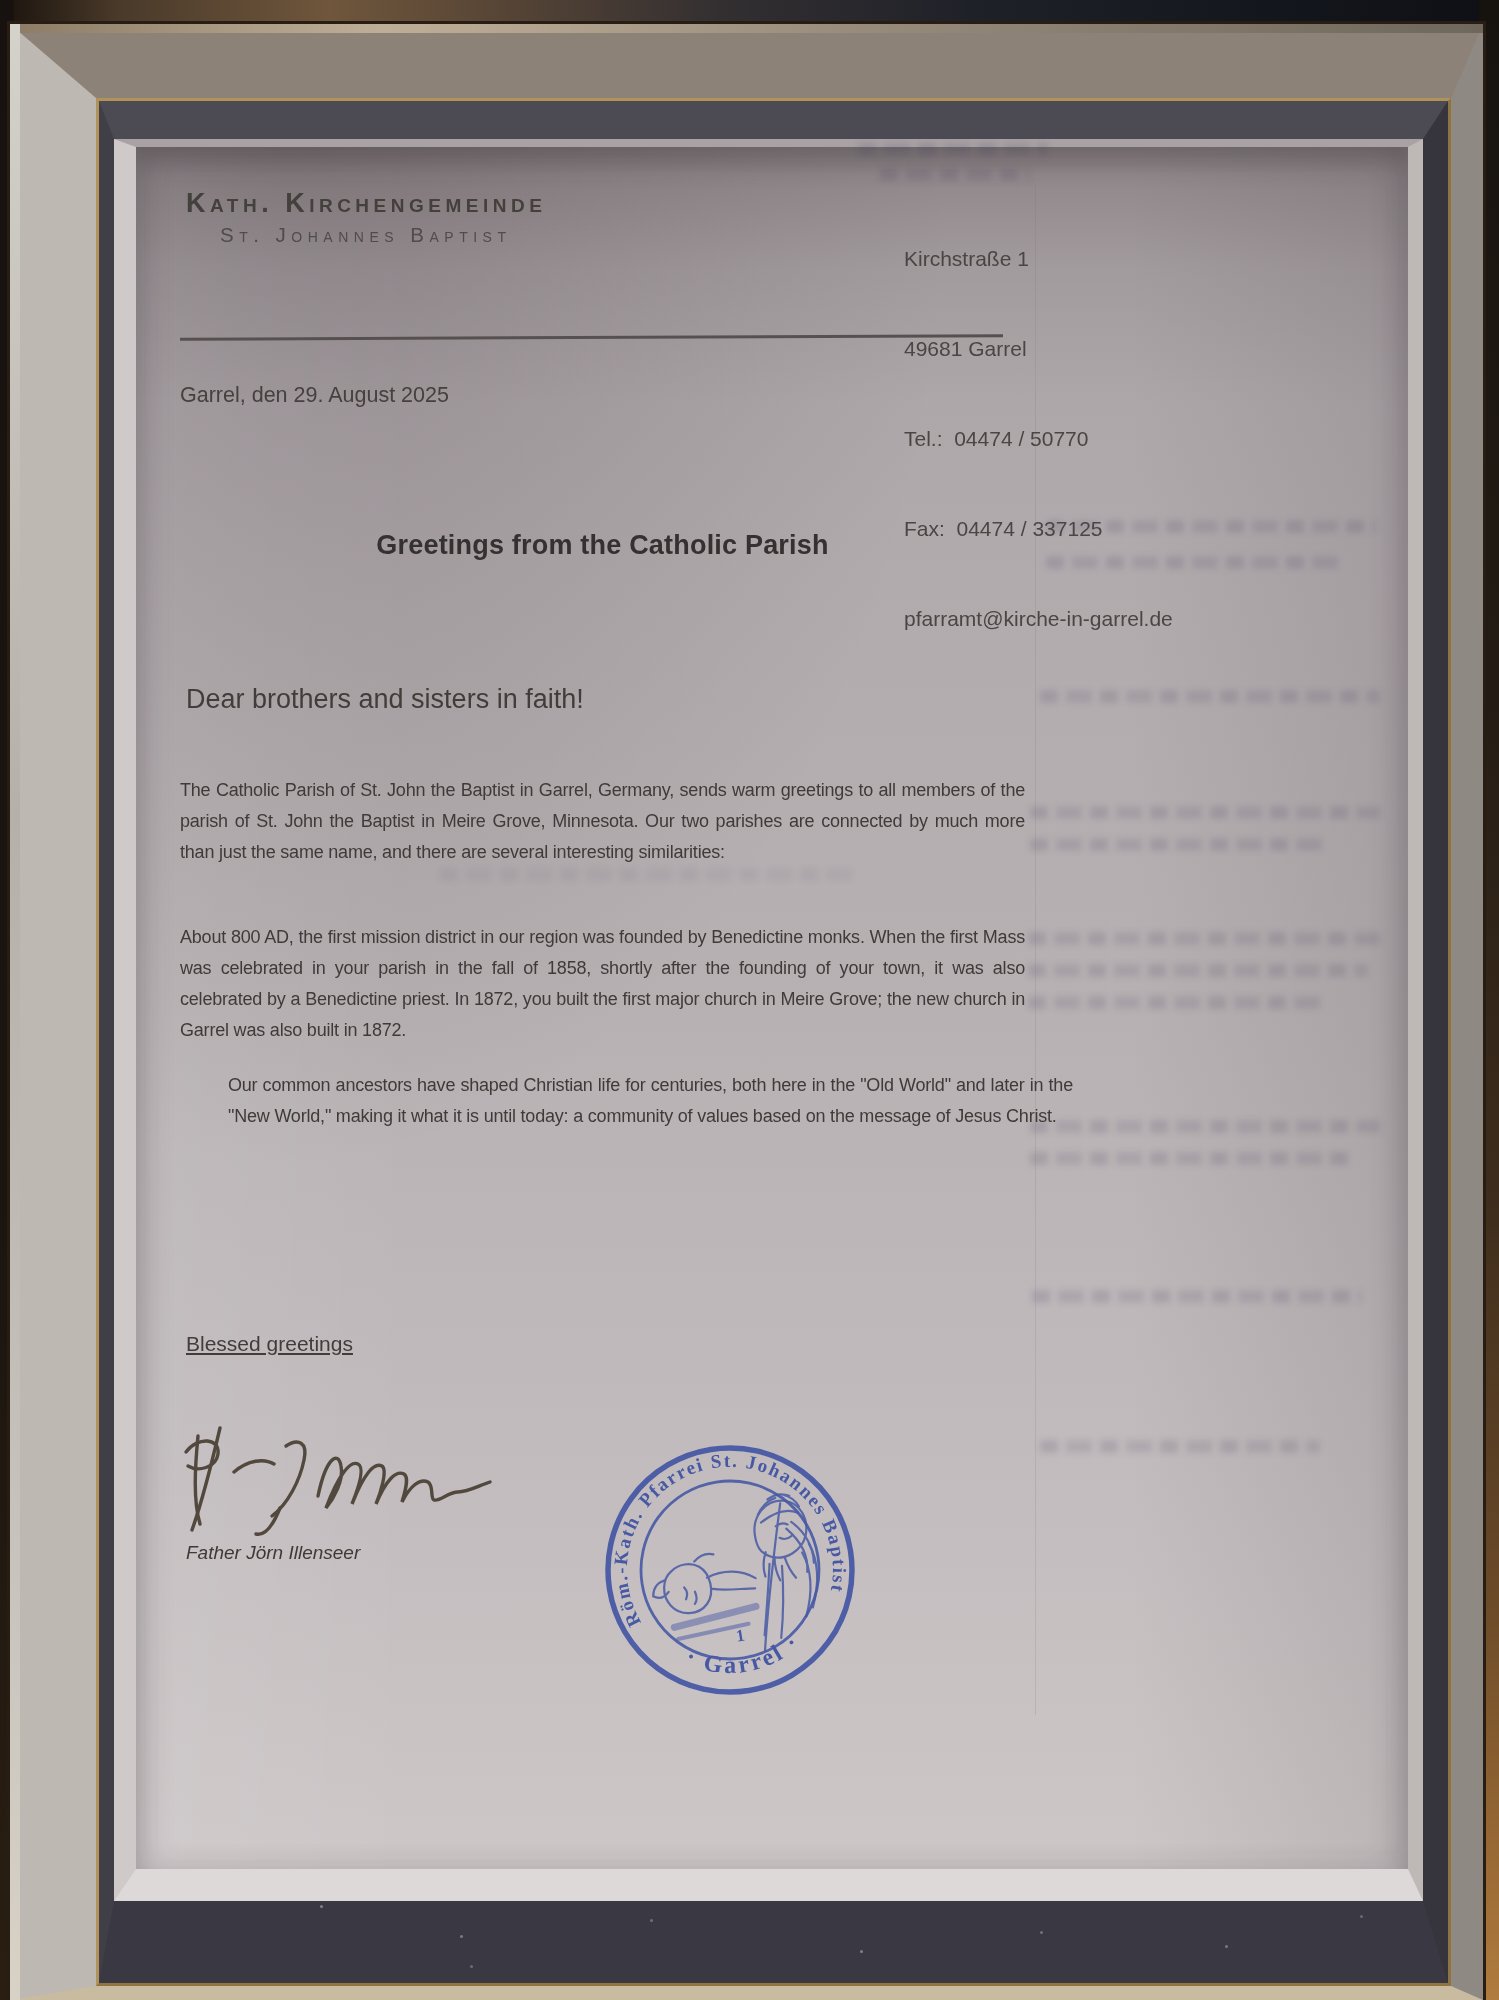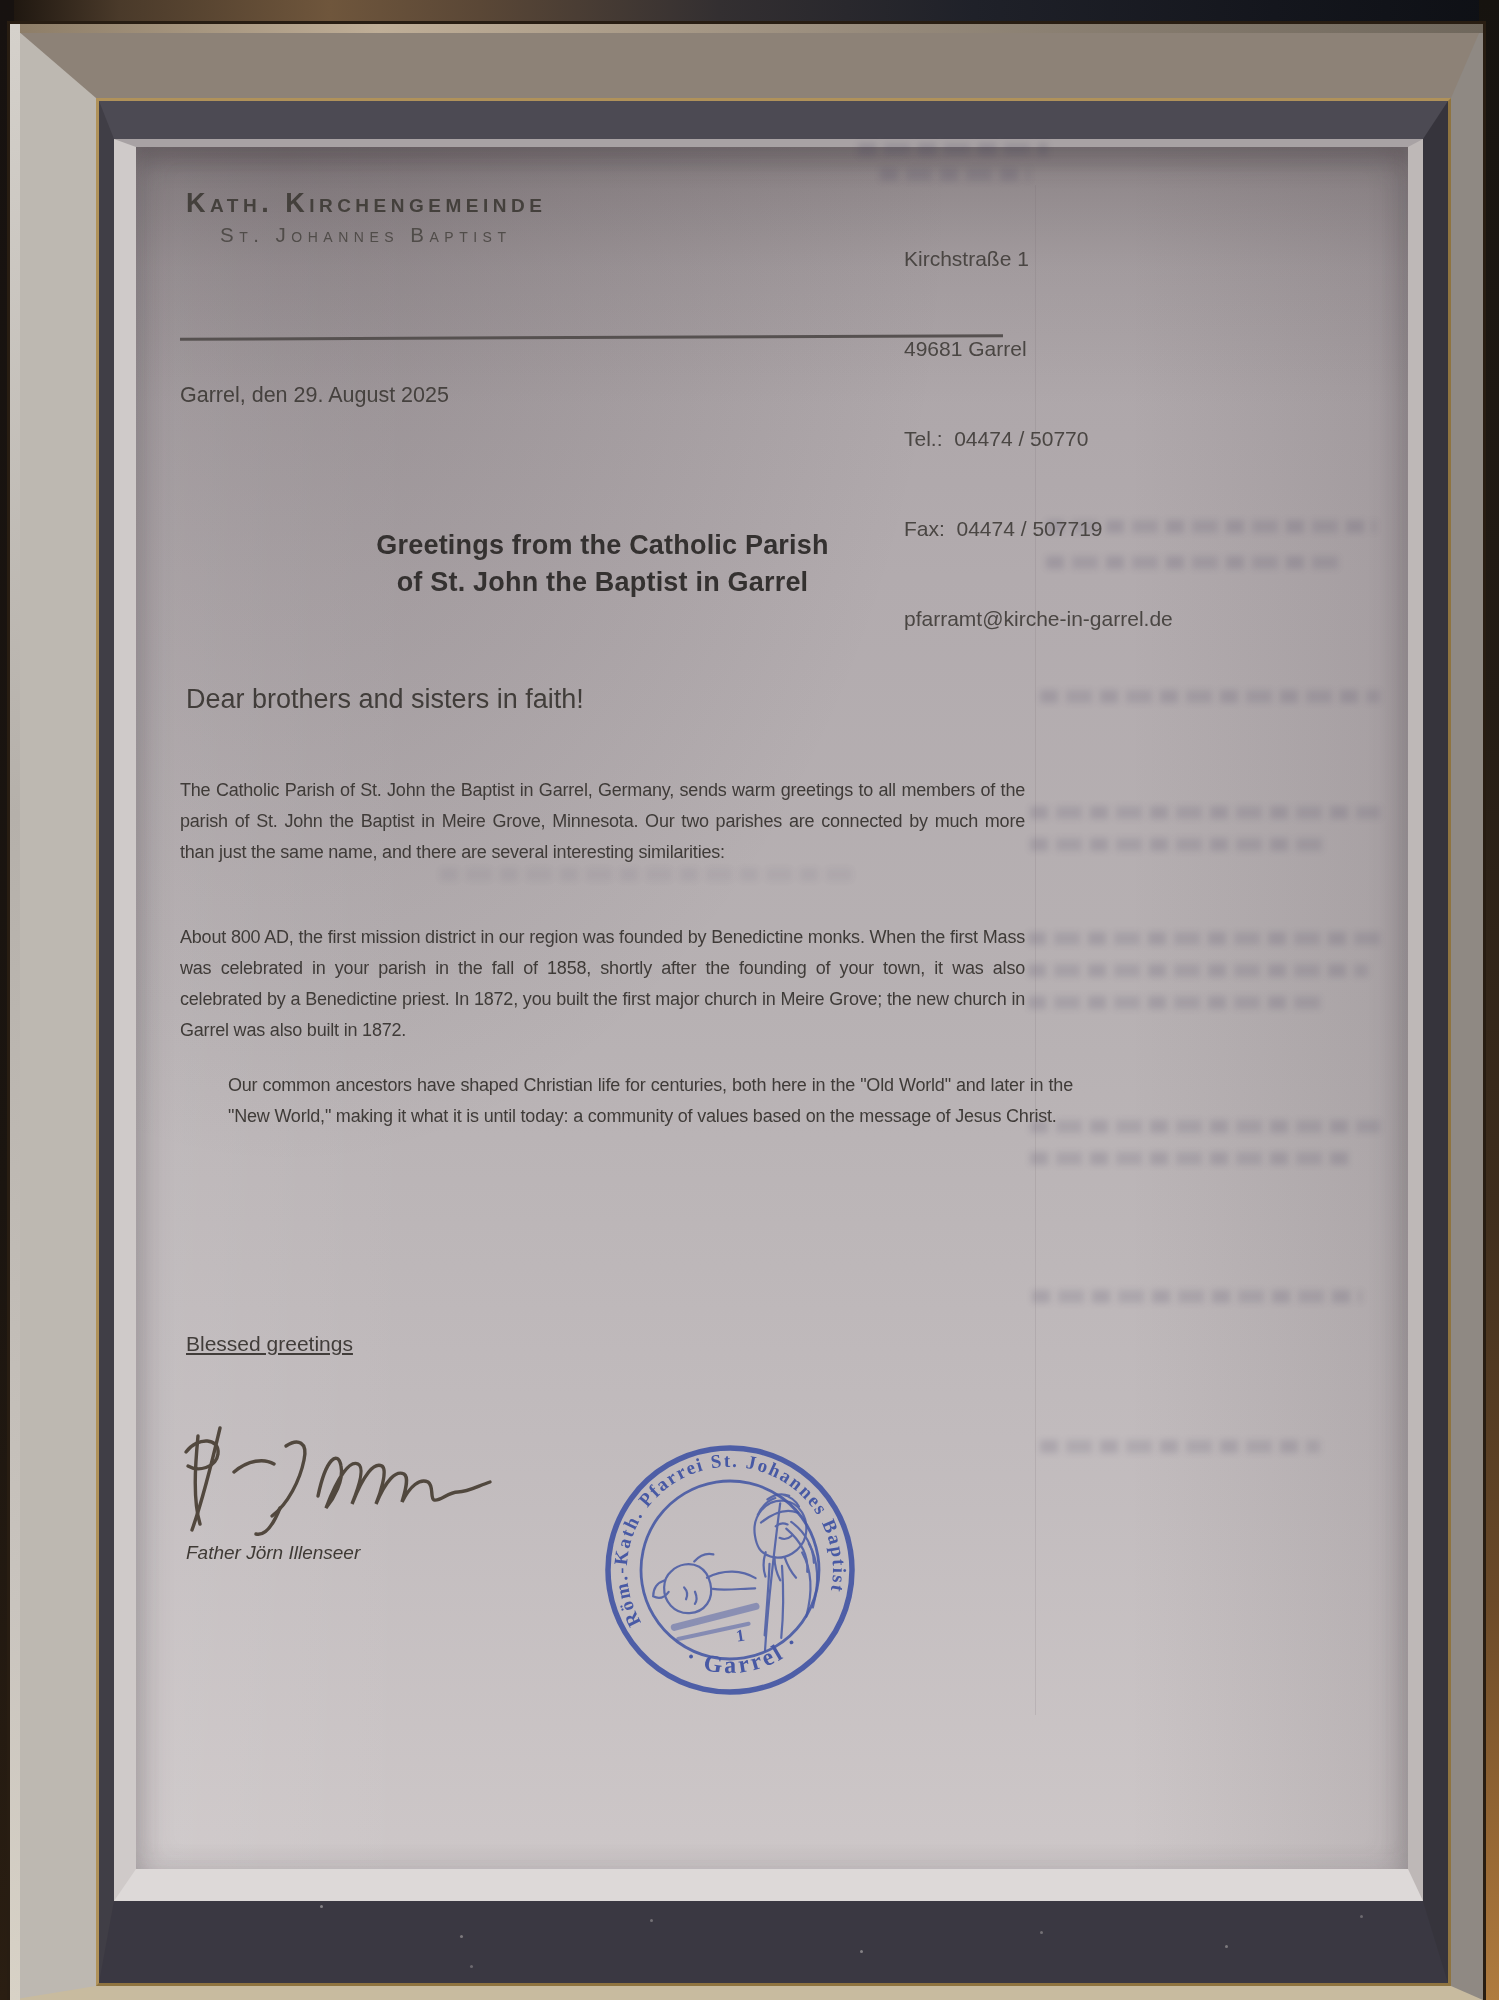--- a/index.html
+++ b/index.html
@@ -129,29 +129,28 @@
     <div class="sheet-edge"></div>
 
     <div class="org">
       <div class="org-1">Kath. Kirchengemeinde</div>
       <div class="org-2">St. Johannes Baptist</div>
     </div>
     <div class="contact">
       <div>Kirchstraße 1</div>
       <div>49681 Garrel</div>
       <div>Tel.:  04474 / 50770</div>
-      <div>Fax:  04474 / 507719</div>
+      <div>Fax:  04474 / 337125</div>
       <div>pfarramt@kirche-in-garrel.de</div>
     </div>
     <div class="rule"></div>
     <div class="dateline">Garrel, den 29. August 2025</div>
 
     <div class="title">
       <div>Greetings from the Catholic Parish</div>
-      <div>of St. John the Baptist in Garrel</div>
     </div>
     <div class="salutation">Dear brothers and sisters in faith!</div>
     <div class="para p1">The Catholic Parish of St. John the Baptist in Garrel, Germany, sends warm greetings to all members of the parish of St. John the Baptist in Meire Grove, Minnesota. Our two parishes are connected by much more than just the same name, and there are several interesting similarities:</div>
     <div class="para p2">About 800 AD, the first mission district in our region was founded by Benedictine monks. When the first Mass was celebrated in your parish in the fall of 1858, shortly after the founding of your town, it was also celebrated by a Benedictine priest. In 1872, you built the first major church in Meire Grove; the new church in Garrel was also built in 1872.</div>
     <div class="para p3">Our common ancestors have shaped Christian life for centuries, both here in the "Old World" and later in the "New World," making it what it is until today: a community of values based on the message of Jesus Christ.</div>
     <div class="closing">Blessed greetings</div>
 
     <svg class="sig" viewBox="0 0 330 130">
       <g fill="none" stroke="#453b30" stroke-width="3.4" stroke-linecap="round" opacity=".9">
         <path d="M30,24 C27,55 25,88 32,112"></path>

